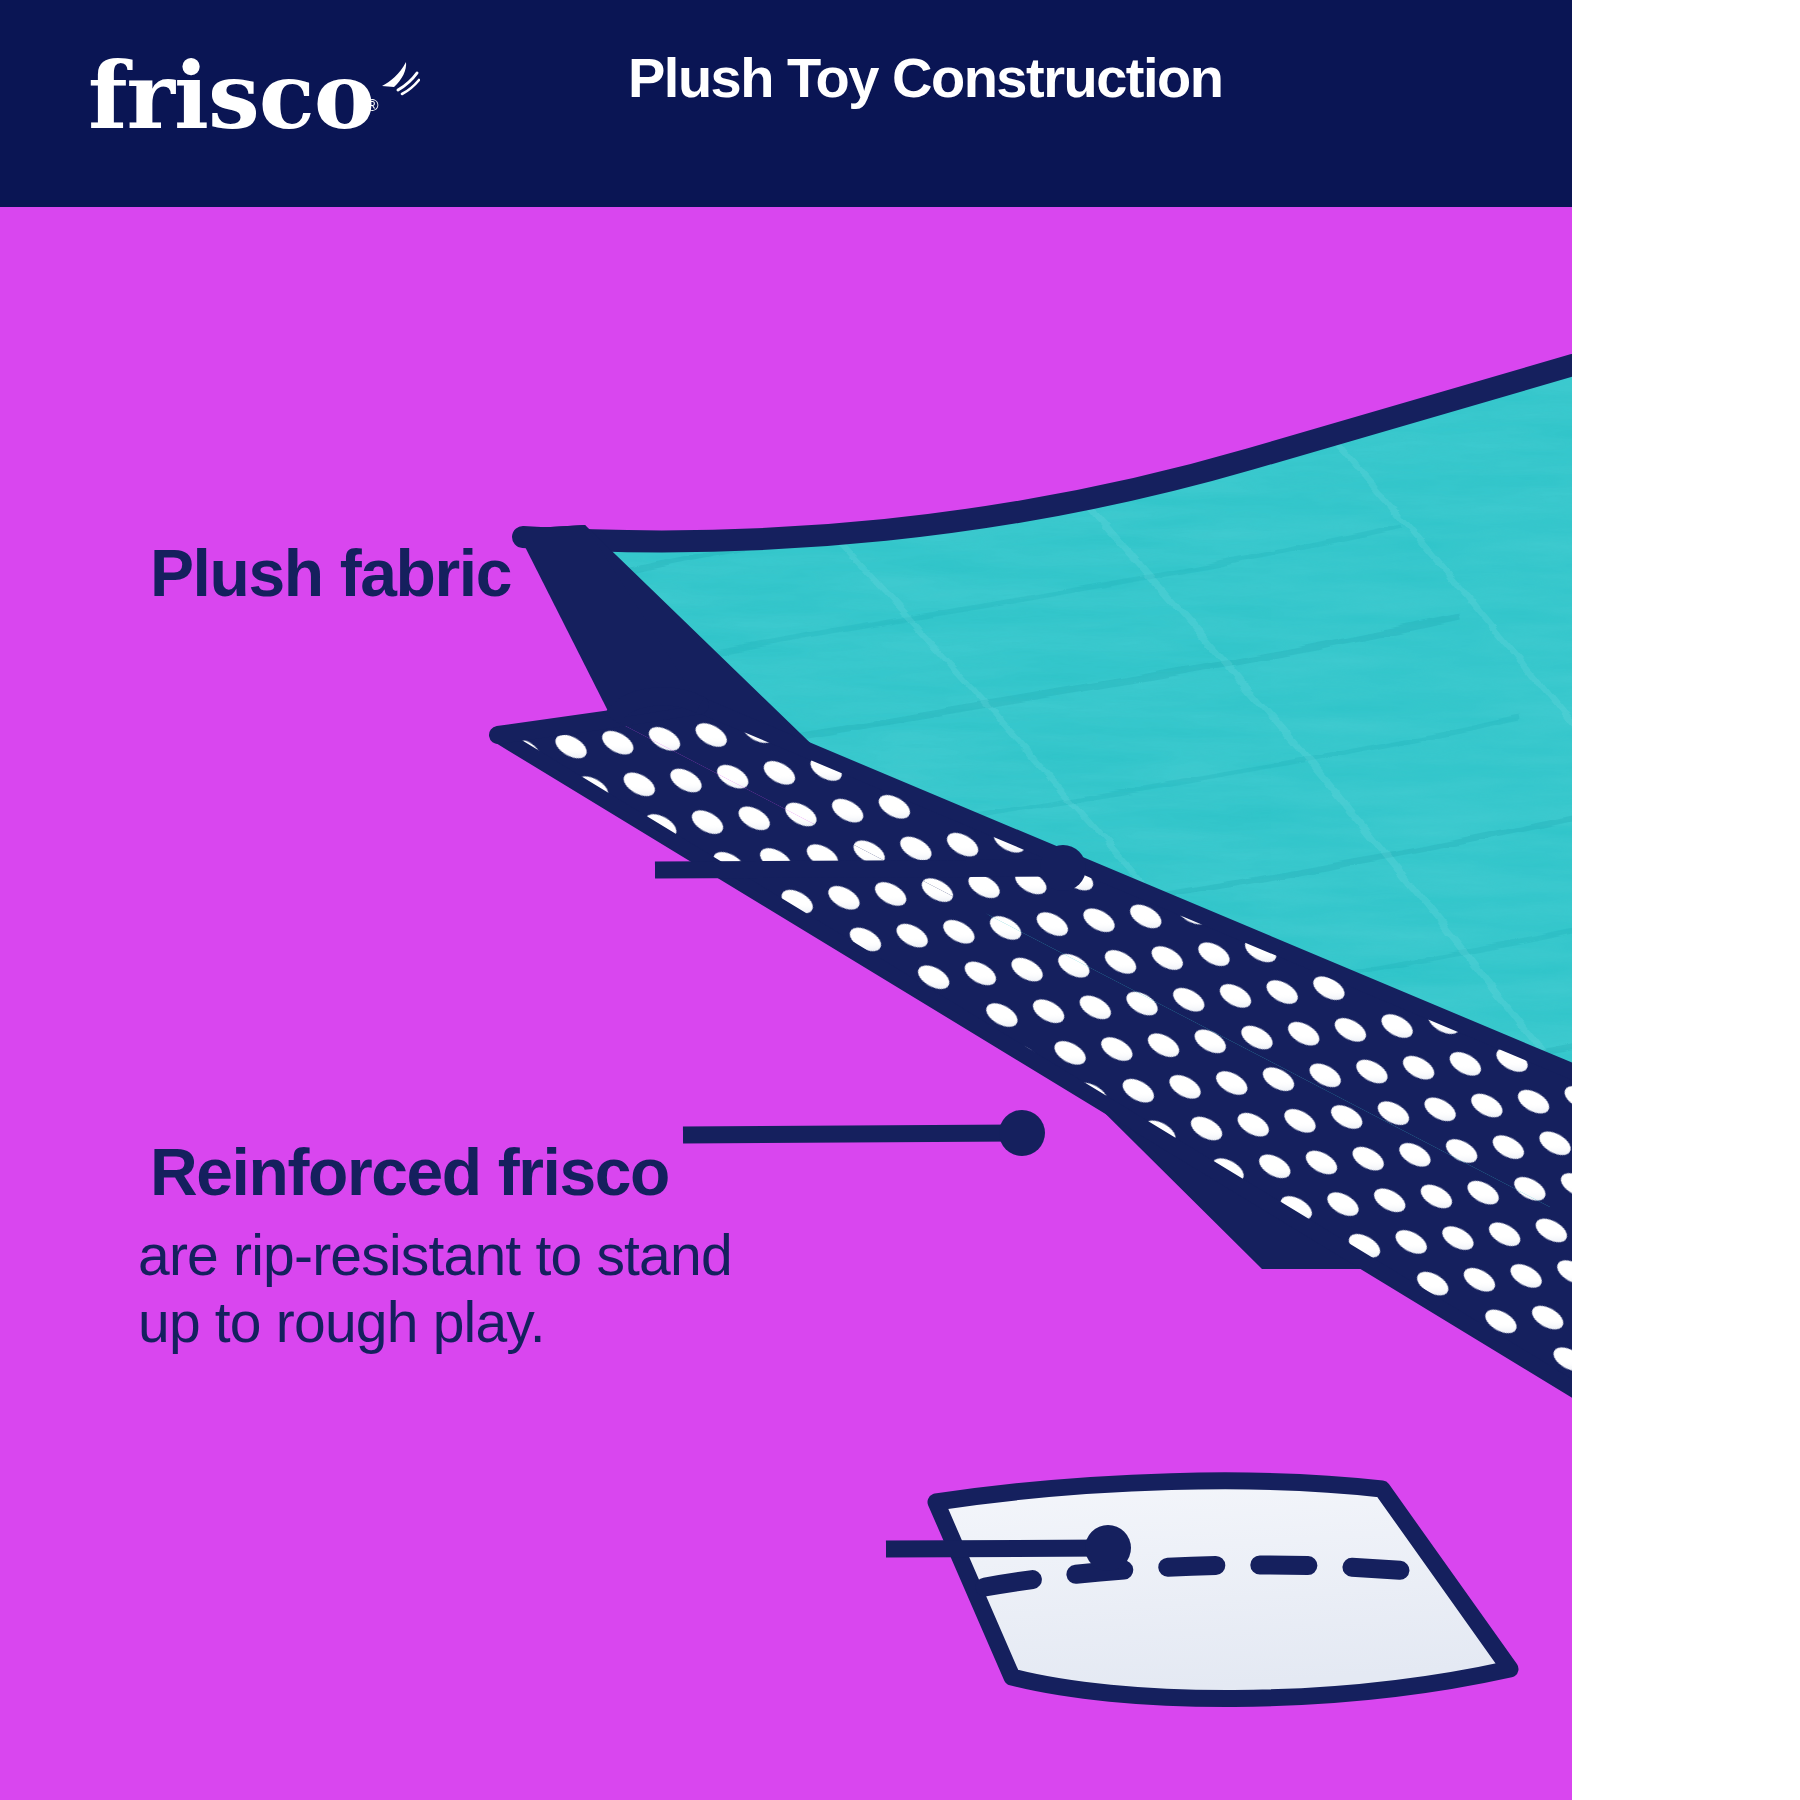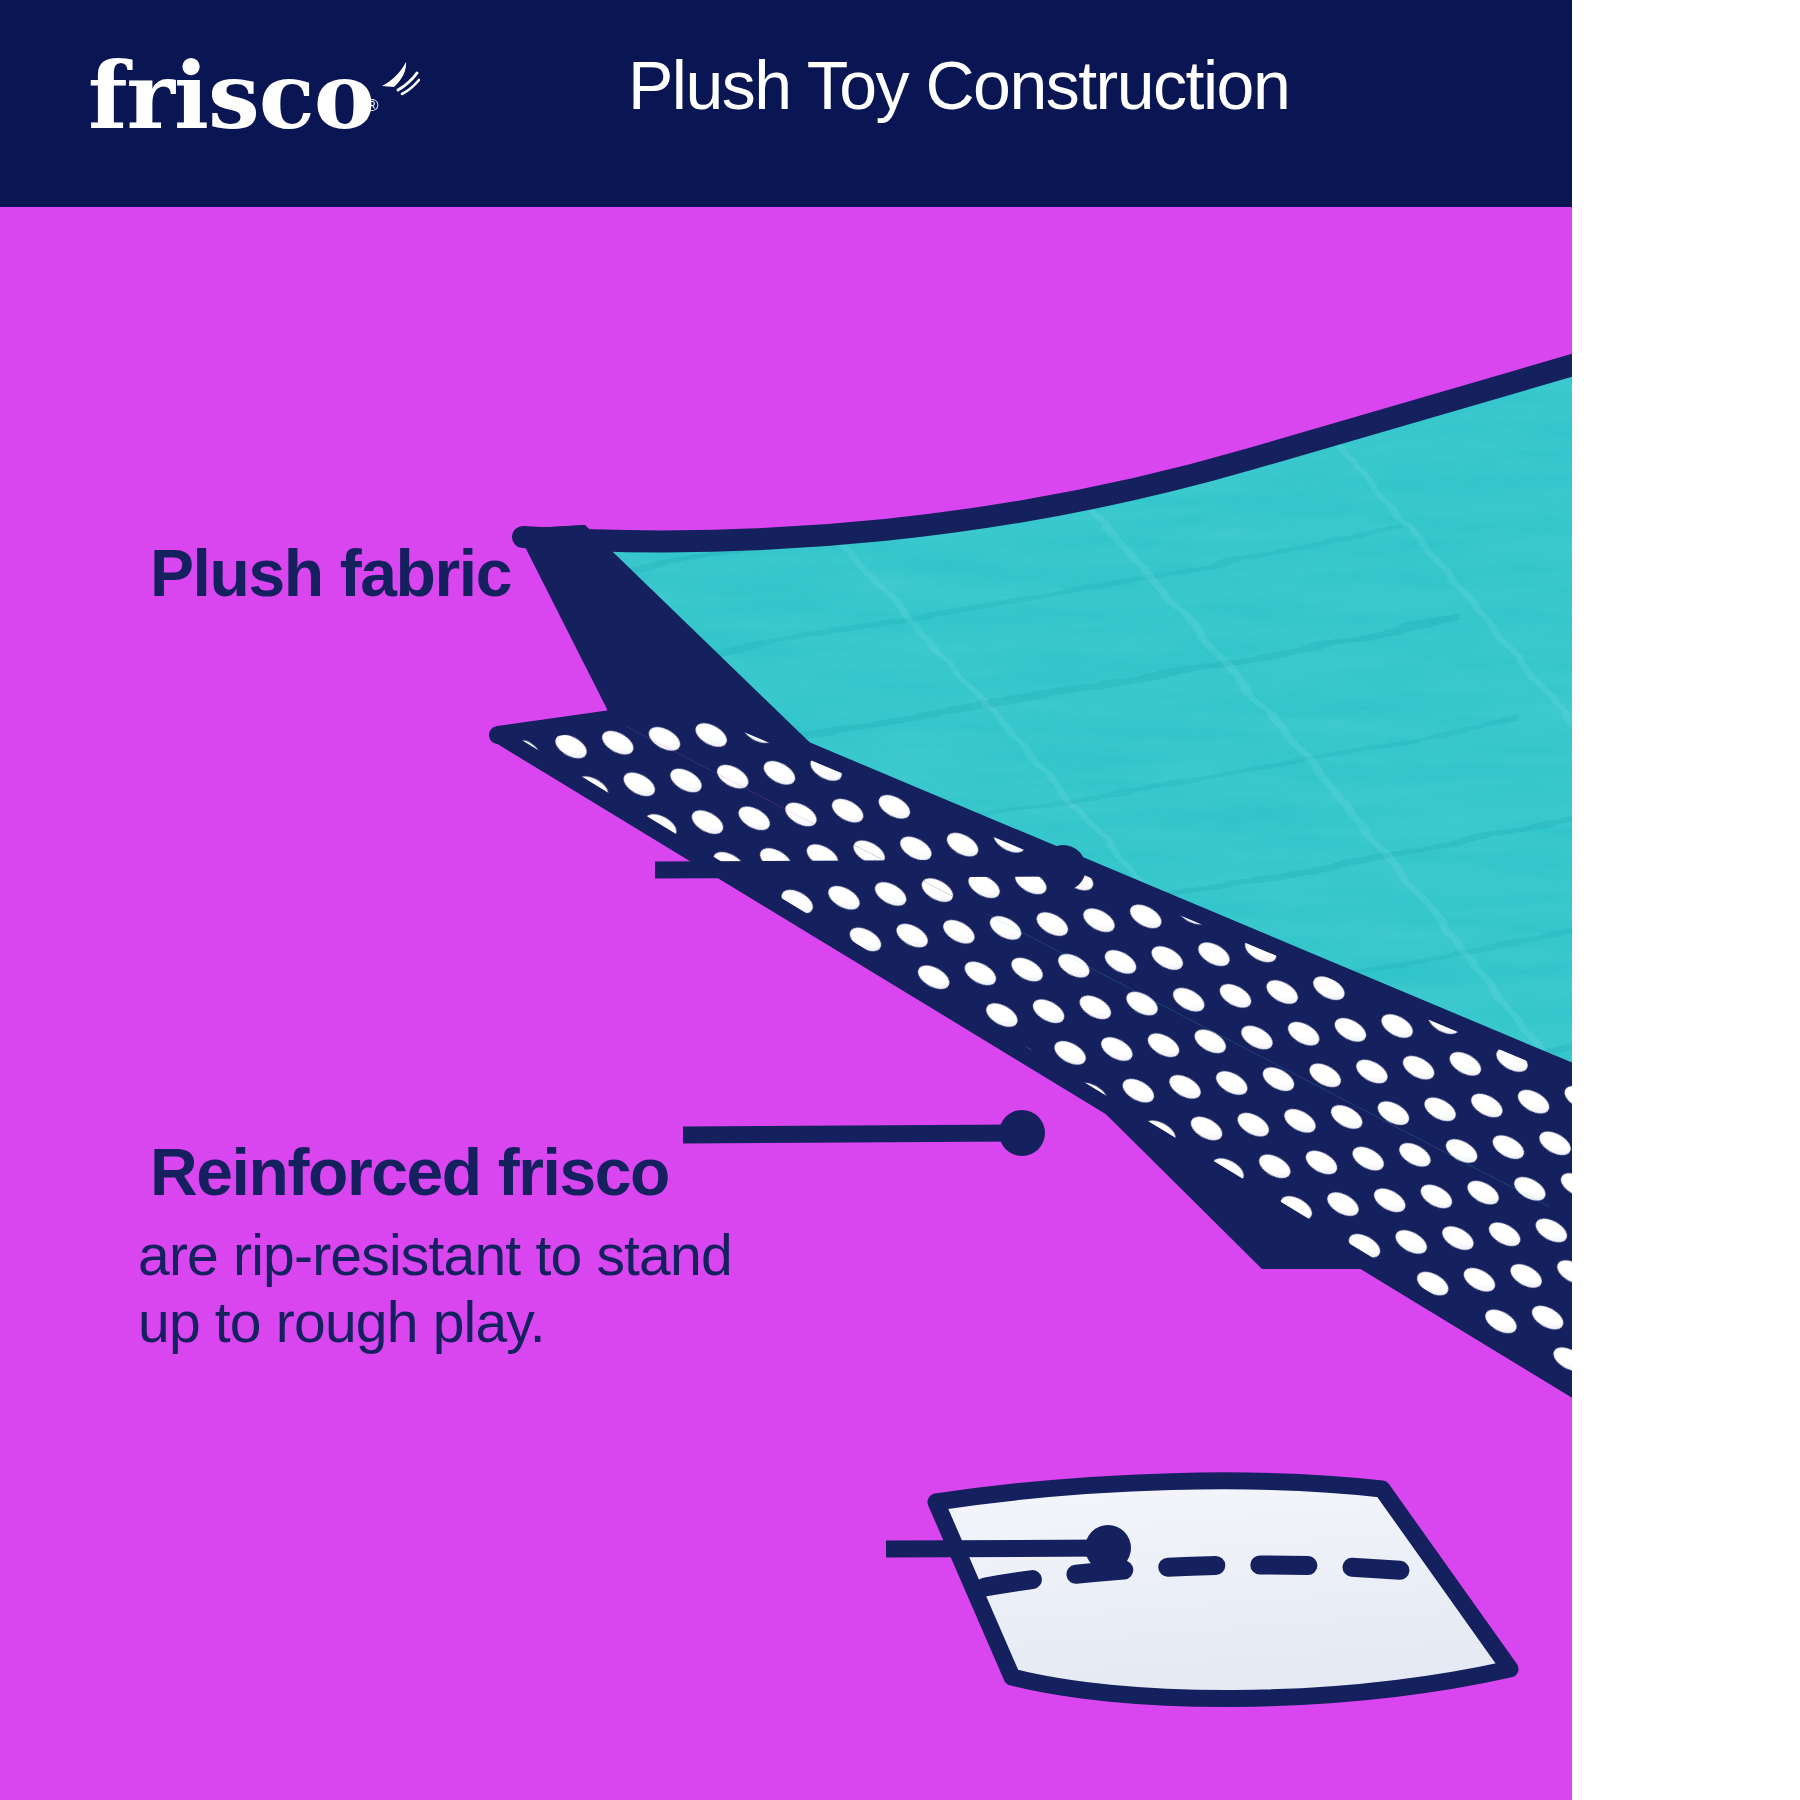--- a/index.html
+++ b/index.html
@@ -55,22 +55,22 @@
     top: 96px;
     color: #ffffff;
     font-size: 17px;
     font-family: "Liberation Sans", sans-serif;
   }
   #header-title {
     position: absolute;
     left: 628px;
     top: 46px;
     color: #ffffff;
-    font-size: 68px;
-    font-weight: 400;
+    font-size: 56px;
+    font-weight: 700;
     letter-spacing: -1.5px;
     white-space: nowrap;
     line-height: 1.15;
   }
 
   
   #illustration {
     position: absolute;
     left: 0;
     top: 207px;

